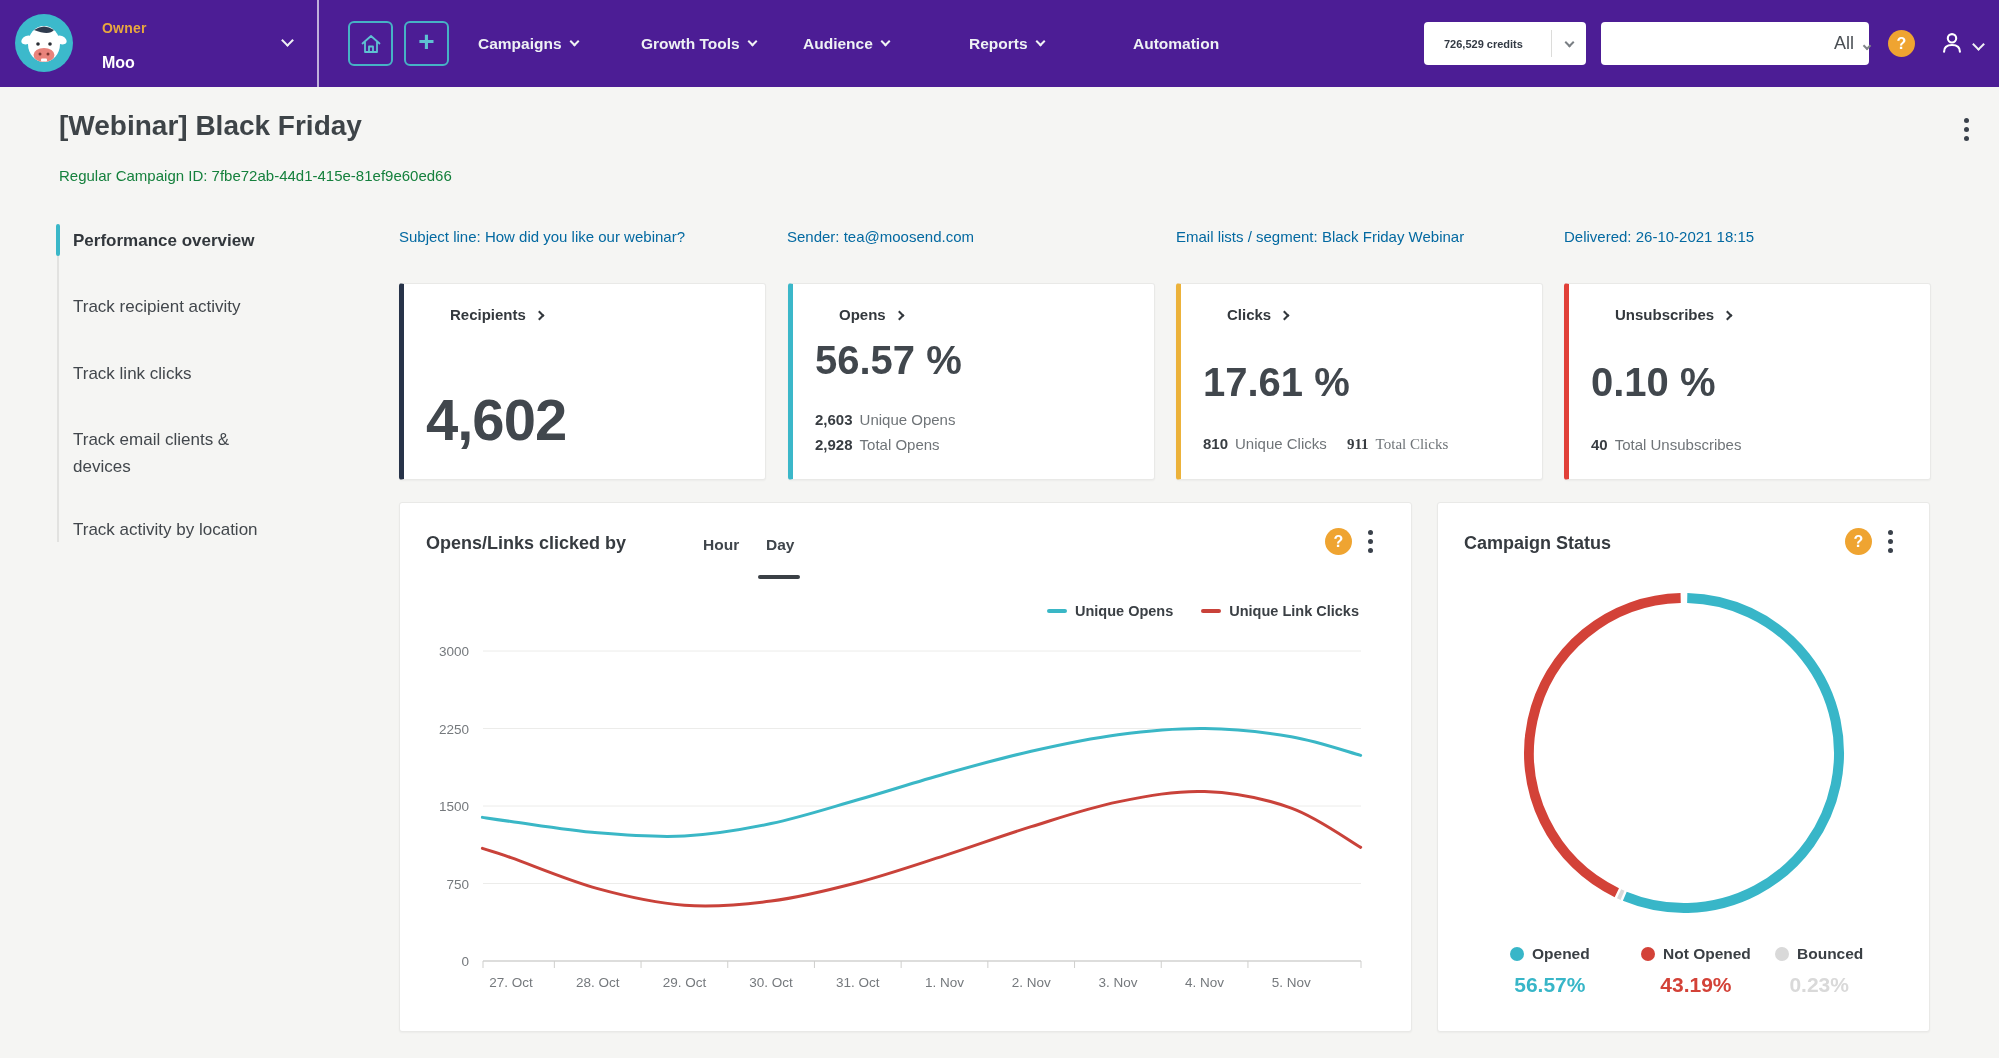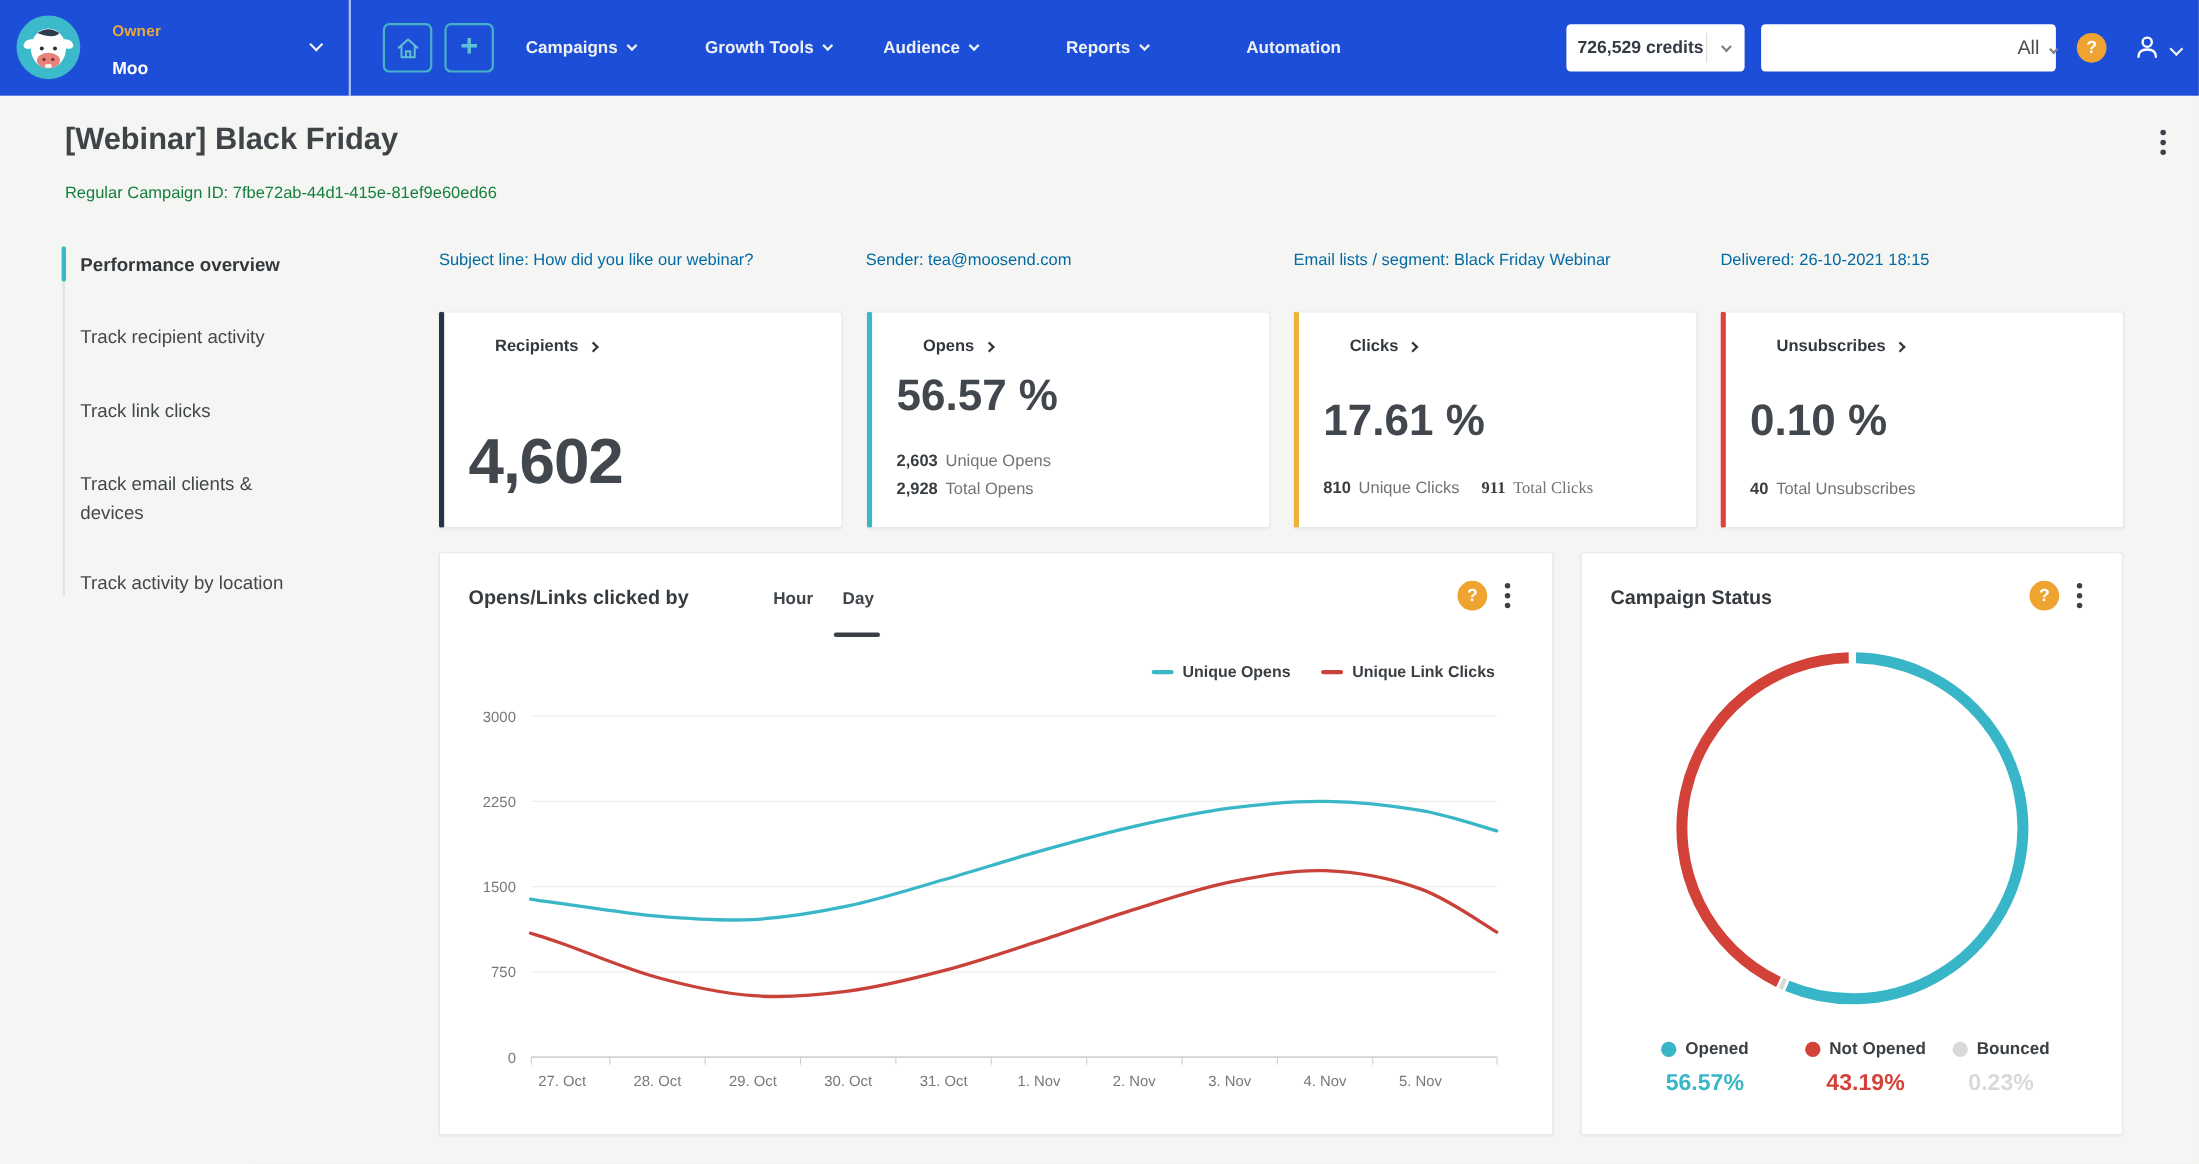--- a/index.html
+++ b/index.html
@@ -1,34 +1,34 @@
 <!DOCTYPE html>
 <html><head>
 <meta charset="utf-8">
 <style>
   * { margin:0; padding:0; box-sizing:border-box; }
   body { background:#e9e9e7; font-family:"Liberation Sans","DejaVu Sans",sans-serif; }
   .screen { position:relative; width:1999px; height:1058px; background:#f5f5f3; overflow:hidden; }
 
   
-  .navbar { position:absolute; left:0; top:0; width:100%; height:87px; background:#1d4ed8; }
+  .navbar { position:absolute; left:0; top:0; width:100%; height:87px; background:#4c1d95; }
   .logo { position:absolute; left:14px; top:13px; width:60px; height:60px; cursor:pointer; }
   .account { position:absolute; left:102px; top:20px; cursor:pointer; }
   .owner-label { font-size:14px; font-weight:bold; color:#e9a83e; letter-spacing:.2px; }
   .account-name { font-size:16px; font-weight:bold; color:#fff; margin-top:18px; }
   .chev { display:inline-block; width:9px; height:9px; border-right:2px solid currentColor; border-bottom:2px solid currentColor; transform:rotate(45deg); }
   .chev-white { color:#f0f2f4; }
   .acct-chev { position:absolute; left:283px; top:36px; }
   .nav-sep { position:absolute; left:317px; top:0; width:2px; height:87px; background:rgba(255,255,255,.65); }
   .icon-btn { position:absolute; top:21px; width:45px; height:45px; background:transparent; border:2px solid #46b2c5; border-radius:6px; color:#5ec2d2; cursor:pointer; display:flex; align-items:center; justify-content:center; }
   .plus-glyph { font-size:28px; font-weight:bold; color:#5ec2d2; line-height:1; margin-top:-3px; }
   .nav-item { position:absolute; top:0; height:87px; display:flex; align-items:center; gap:9px; color:#eef1f4; font-size:15.5px; font-weight:bold; cursor:pointer; }
   .nav-item .chev { width:7px; height:7px; margin-top:-4px; }
   .credits-box { position:absolute; left:1424px; top:22px; width:162px; height:43px; background:#fff; border-radius:4px; display:flex; align-items:center; cursor:pointer; }
-  .credits-text { font-size:16px; font-weight:bold; color:#333a44; padding-left:10px; flex:1; }
+  .credits-text { font-size:11px; font-weight:bold; color:#333a44; padding-left:20px; flex:1; }
   .credits-div { width:1px; height:27px; background:#dcdcda; }
   .credits-chev { width:34px; display:flex; justify-content:center; color:#7a7f84; }
   .credits-chev .chev { width:7px; height:7px; margin-top:-3px; }
   .search-box { position:absolute; left:1601px; top:22px; width:268px; height:43px; background:#fff; border-radius:4px; display:flex; align-items:center; padding:0 14px; gap:10px; }
   .search-input { flex:1; border:none; outline:none; font-size:15px; color:#3b4046; background:transparent; font-family:inherit; }
   .search-filter { font-size:18px; color:#4a4f54; }
   .search-chev { color:#80858a; } .search-chev .chev { width:6px; height:6px; margin-top:-2px; }
   .help-btn { position:absolute; width:27px; height:27px; border-radius:50%; background:#efa431; color:#fff; font-size:16px; font-weight:bold; display:flex; align-items:center; justify-content:center; cursor:pointer; border:none; }
   .help-nav { left:1888px; top:30px; }
   .user-btn { position:absolute; left:1938px; top:29px; width:28px; height:28px; cursor:pointer; }

